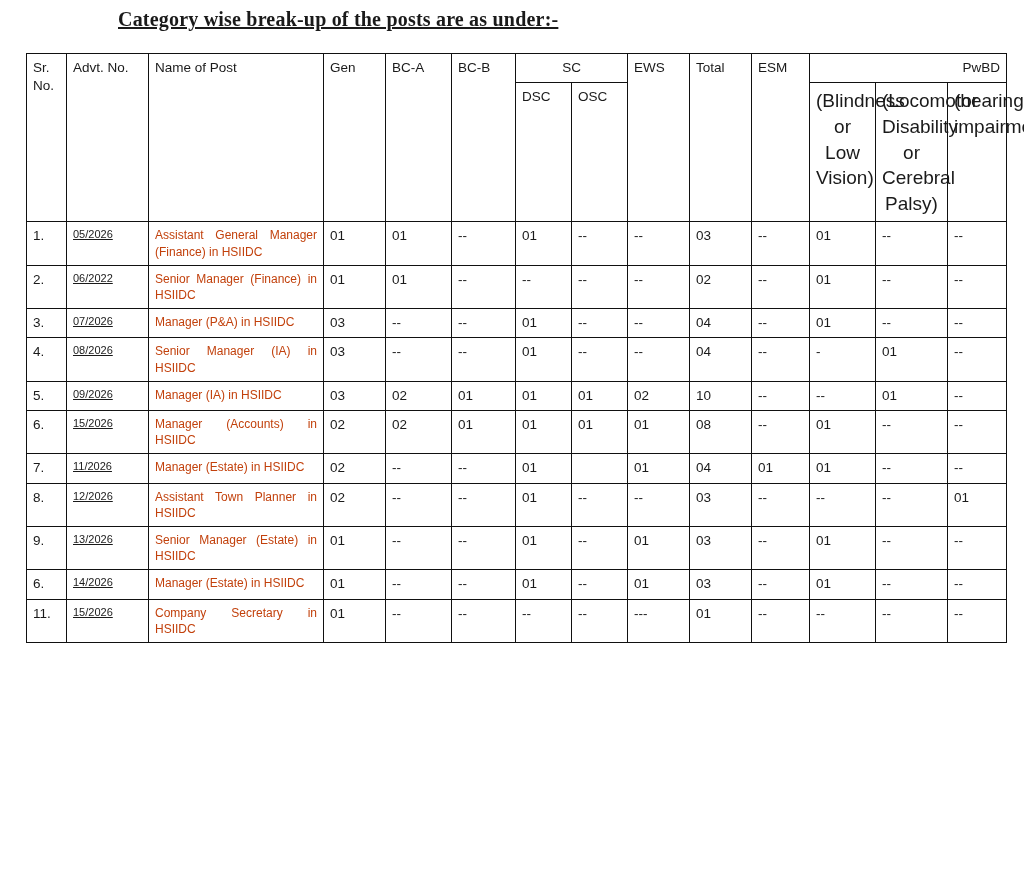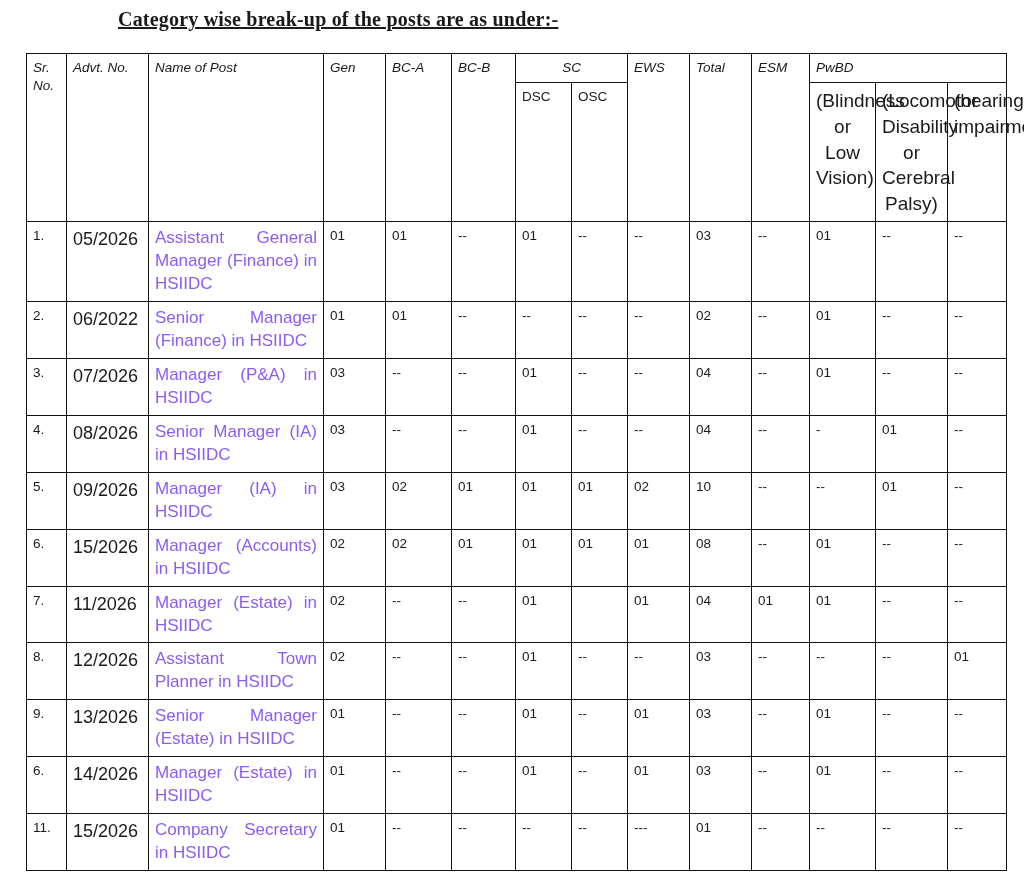--- a/index.html
+++ b/index.html
@@ -51,21 +51,21 @@
   thead th {
     font-size: 13.5px;
     text-align: left;
     vertical-align: top;
   }
   .hdr-sc {
     text-align: center;
     vertical-align: top;
   }
   .hdr-pwbd {
-    text-align: left;
+    text-align: right;
     vertical-align: top;
   }
   .sub-dsc, .sub-osc {
     text-align: left;
     vertical-align: bottom;
     padding-bottom: 6px;
     margin-left: 40px;
   }
   .pw-sub {
     text-align: center;
@@ -91,37 +91,38 @@
 
   td.sr {
     text-align: left;
     vertical-align: bottom;
     padding-left: 7px;
     padding-bottom: 5px;
     font-size: 13.5px;
   }
   td.advt {
     vertical-align: top;
-    font-size: 18px;
+    font-size: 11px;
+    text-decoration: underline;
   }
   td.postname {
     text-align: justify;
     text-align-last: left;
     vertical-align: top;
-    font-size: 17px;
-    color: #8b5cf6;
+    font-size: 12px;
+    color: #c2410c;
   }
   td.num {
     text-align: left;
     vertical-align: top;
     font-size: 13.5px;
   }
   tbody tr { height: 1px; }
   .row-tall td { padding-bottom: 18px; }
-  .header-row-1 th { padding-top: 7px; font-style: italic; }
+  .header-row-1 th { padding-top: 7px; }
 </style>
 </head>
 <body>
 
 <div class="page">
 
   <div class="doc-title">Category wise break-up of the posts are as under:-</div>
 
   <div class="table-wrap">
     <table class="posts">

